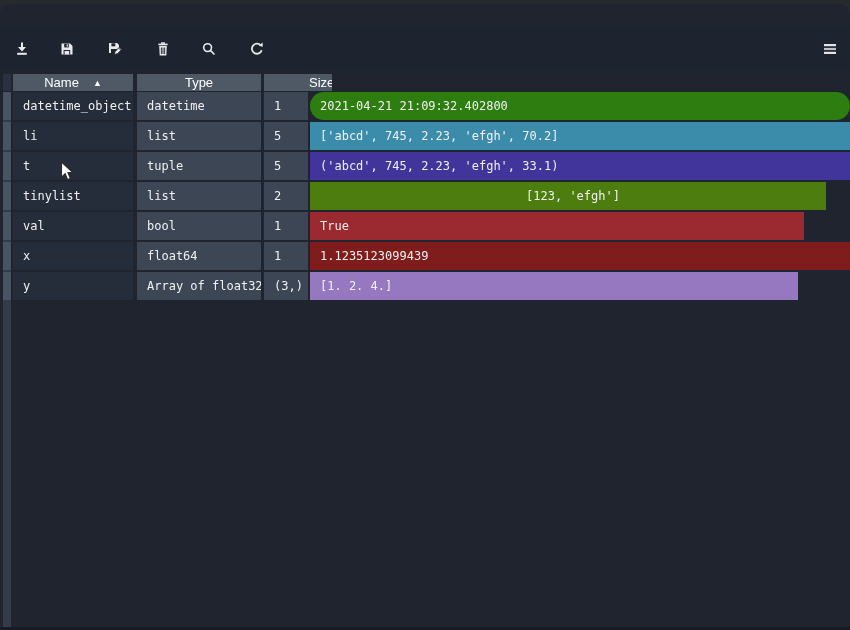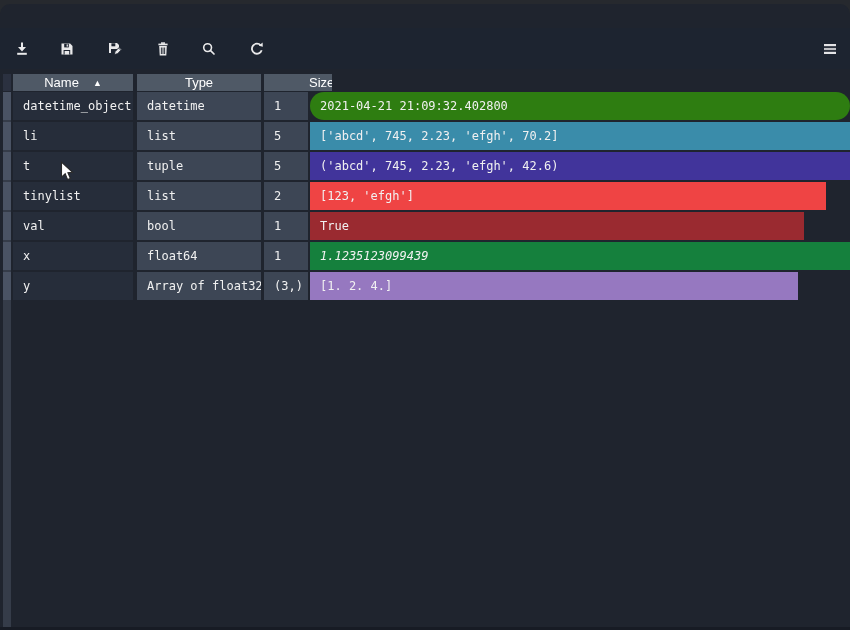--- a/index.html
+++ b/index.html
@@ -137,36 +137,36 @@
       <div class="cell value col-value" style="top: 88px; left: 310px; width: 540px; background: rgb(46, 125, 17); border-radius: 14px;">2021-04-21 21:09:32.402800</div>
       <div class="vheader-seg" style="top: 118px;"></div>
       <div class="cell name col-name" style="top: 118px; left: 13px; width: 120px;">li</div>
       <div class="cell meta col-type" style="top: 118px; left: 137px; width: 124px;">list</div>
       <div class="cell meta col-size" style="top: 118px; left: 264px; width: 44px;">5</div>
       <div class="cell value col-value" style="top: 118px; left: 310px; width: 540px; background: rgb(58, 140, 170);">['abcd', 745, 2.23, 'efgh', 70.2]</div>
       <div class="vheader-seg" style="top: 148px;"></div>
       <div class="cell name col-name" style="top: 148px; left: 13px; width: 120px;">t</div>
       <div class="cell meta col-type" style="top: 148px; left: 137px; width: 124px;">tuple</div>
       <div class="cell meta col-size" style="top: 148px; left: 264px; width: 44px;">5</div>
-      <div class="cell value col-value" style="top: 148px; left: 310px; width: 540px; background: rgb(65, 52, 155);">('abcd', 745, 2.23, 'efgh', 42.6)</div>
+      <div class="cell value col-value" style="top: 148px; left: 310px; width: 540px; background: rgb(65, 52, 155);">('abcd', 745, 2.23, 'efgh', 33.1)</div>
       <div class="vheader-seg" style="top: 178px;"></div>
       <div class="cell name col-name" style="top: 178px; left: 13px; width: 120px;">tinylist</div>
       <div class="cell meta col-type" style="top: 178px; left: 137px; width: 124px;">list</div>
       <div class="cell meta col-size" style="top: 178px; left: 264px; width: 44px;">2</div>
-      <div class="cell value col-value" style="top: 178px; left: 310px; width: 516px; background: #ef4444;">[123, 'efgh']</div>
+      <div class="cell value col-value" style="top: 178px; left: 310px; width: 516px; background: #4d7c0f; text-align: center;">[123, 'efgh']</div>
       <div class="vheader-seg" style="top: 208px;"></div>
       <div class="cell name col-name" style="top: 208px; left: 13px; width: 120px;">val</div>
       <div class="cell meta col-type" style="top: 208px; left: 137px; width: 124px;">bool</div>
       <div class="cell meta col-size" style="top: 208px; left: 264px; width: 44px;">1</div>
       <div class="cell value col-value" style="top: 208px; left: 310px; width: 494px; background: rgb(154, 42, 48);">True</div>
       <div class="vheader-seg" style="top: 238px;"></div>
       <div class="cell name col-name" style="top: 238px; left: 13px; width: 120px;">x</div>
       <div class="cell meta col-type" style="top: 238px; left: 137px; width: 124px;">float64</div>
       <div class="cell meta col-size" style="top: 238px; left: 264px; width: 44px;">1</div>
-      <div class="cell value col-value" style="top: 238px; left: 310px; width: 540px; background: #15803d; font-style: italic;">1.1235123099439</div>
+      <div class="cell value col-value" style="top: 238px; left: 310px; width: 540px; background: #7f1d1d;">1.1235123099439</div>
       <div class="vheader-seg" style="top: 268px;"></div>
       <div class="cell name col-name" style="top: 268px; left: 13px; width: 120px;">y</div>
       <div class="cell meta col-type" style="top: 268px; left: 137px; width: 124px;">Array of float32</div>
       <div class="cell meta col-size" style="top: 268px; left: 264px; width: 44px;">(3,)</div>
       <div class="cell value col-value" style="top: 268px; left: 310px; width: 488px; background: rgb(150, 120, 192);">[1. 2. 4.]</div>
     </div>
 
   <div class="bottom-edge"></div>
 
   <div class="cursor">

